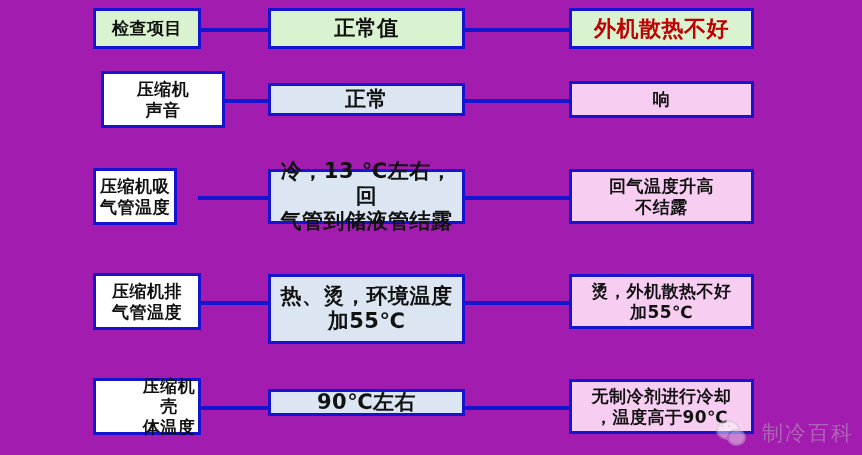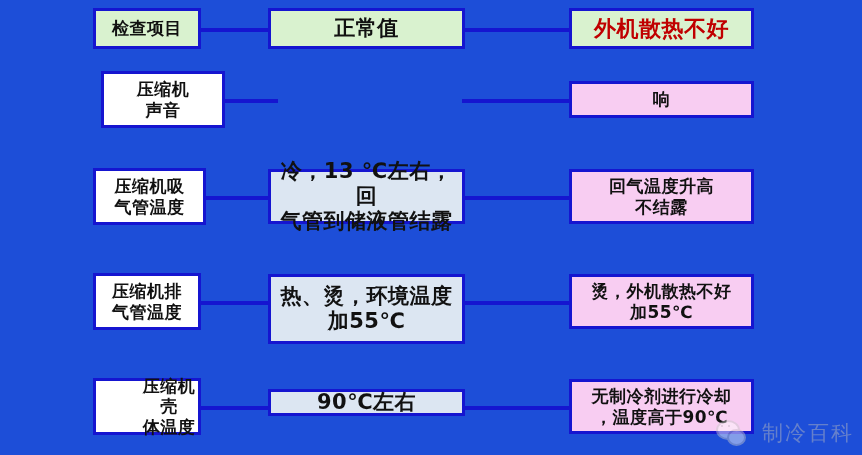--- a/index.html
+++ b/index.html
@@ -8,21 +8,21 @@
     padding: 0;
     background: #ffffff;
   }
   body {
     font-family: "DejaVu Sans", "Liberation Sans", sans-serif;
   }
   #canvas {
     position: relative;
     width: 862px;
     height: 455px;
-    background: #1d4ed8;
+    background: #a21caf;
     overflow: hidden;
   }
 
   
   .connector {
     position: absolute;
     background: #1515d0;
     height: 4px;
   }
 
@@ -126,29 +126,32 @@
   </div>
 
   <div class="connector" style="left:198px; top:99px; width:80px;"></div>
   <div class="connector" style="left:462px; top:99px; width:110px;"></div>
 
   <div class="box col-left fill-white" style="left:101px; top:71px; width:124px; height:57px;">
     <span class="txt">压缩机
 声音</span>
   </div>
 
+  <div class="box col-mid fill-blue" style="left:268px; top:83px; width:197px; height:33px;">
+    <span class="txt">正常</span>
+  </div>
 
   <div class="box col-right fill-pink" style="left:569px; top:81px; width:185px; height:37px;">
     <span class="txt">响</span>
   </div>
 
   <div class="connector" style="left:198px; top:196px; width:80px;"></div>
   <div class="connector" style="left:462px; top:196px; width:110px;"></div>
 
-  <div class="box col-left fill-white" style="left:93px; top:168px; width:113px; height:57px;">
+  <div class="box col-left fill-white" style="left:93px; top:168px; width:84px; height:57px;">
     <span class="txt">压缩机吸
 气管温度</span>
   </div>
 
   <div class="box col-mid fill-blue" style="left:268px; top:169px; width:197px; height:55px;">
     <span class="txt">冷，13 ℃左右，回
 气管到储液管结露</span>
   </div>
 
   <div class="box col-right fill-pink" style="left:569px; top:169px; width:185px; height:55px;justify-content:flex-end;">

